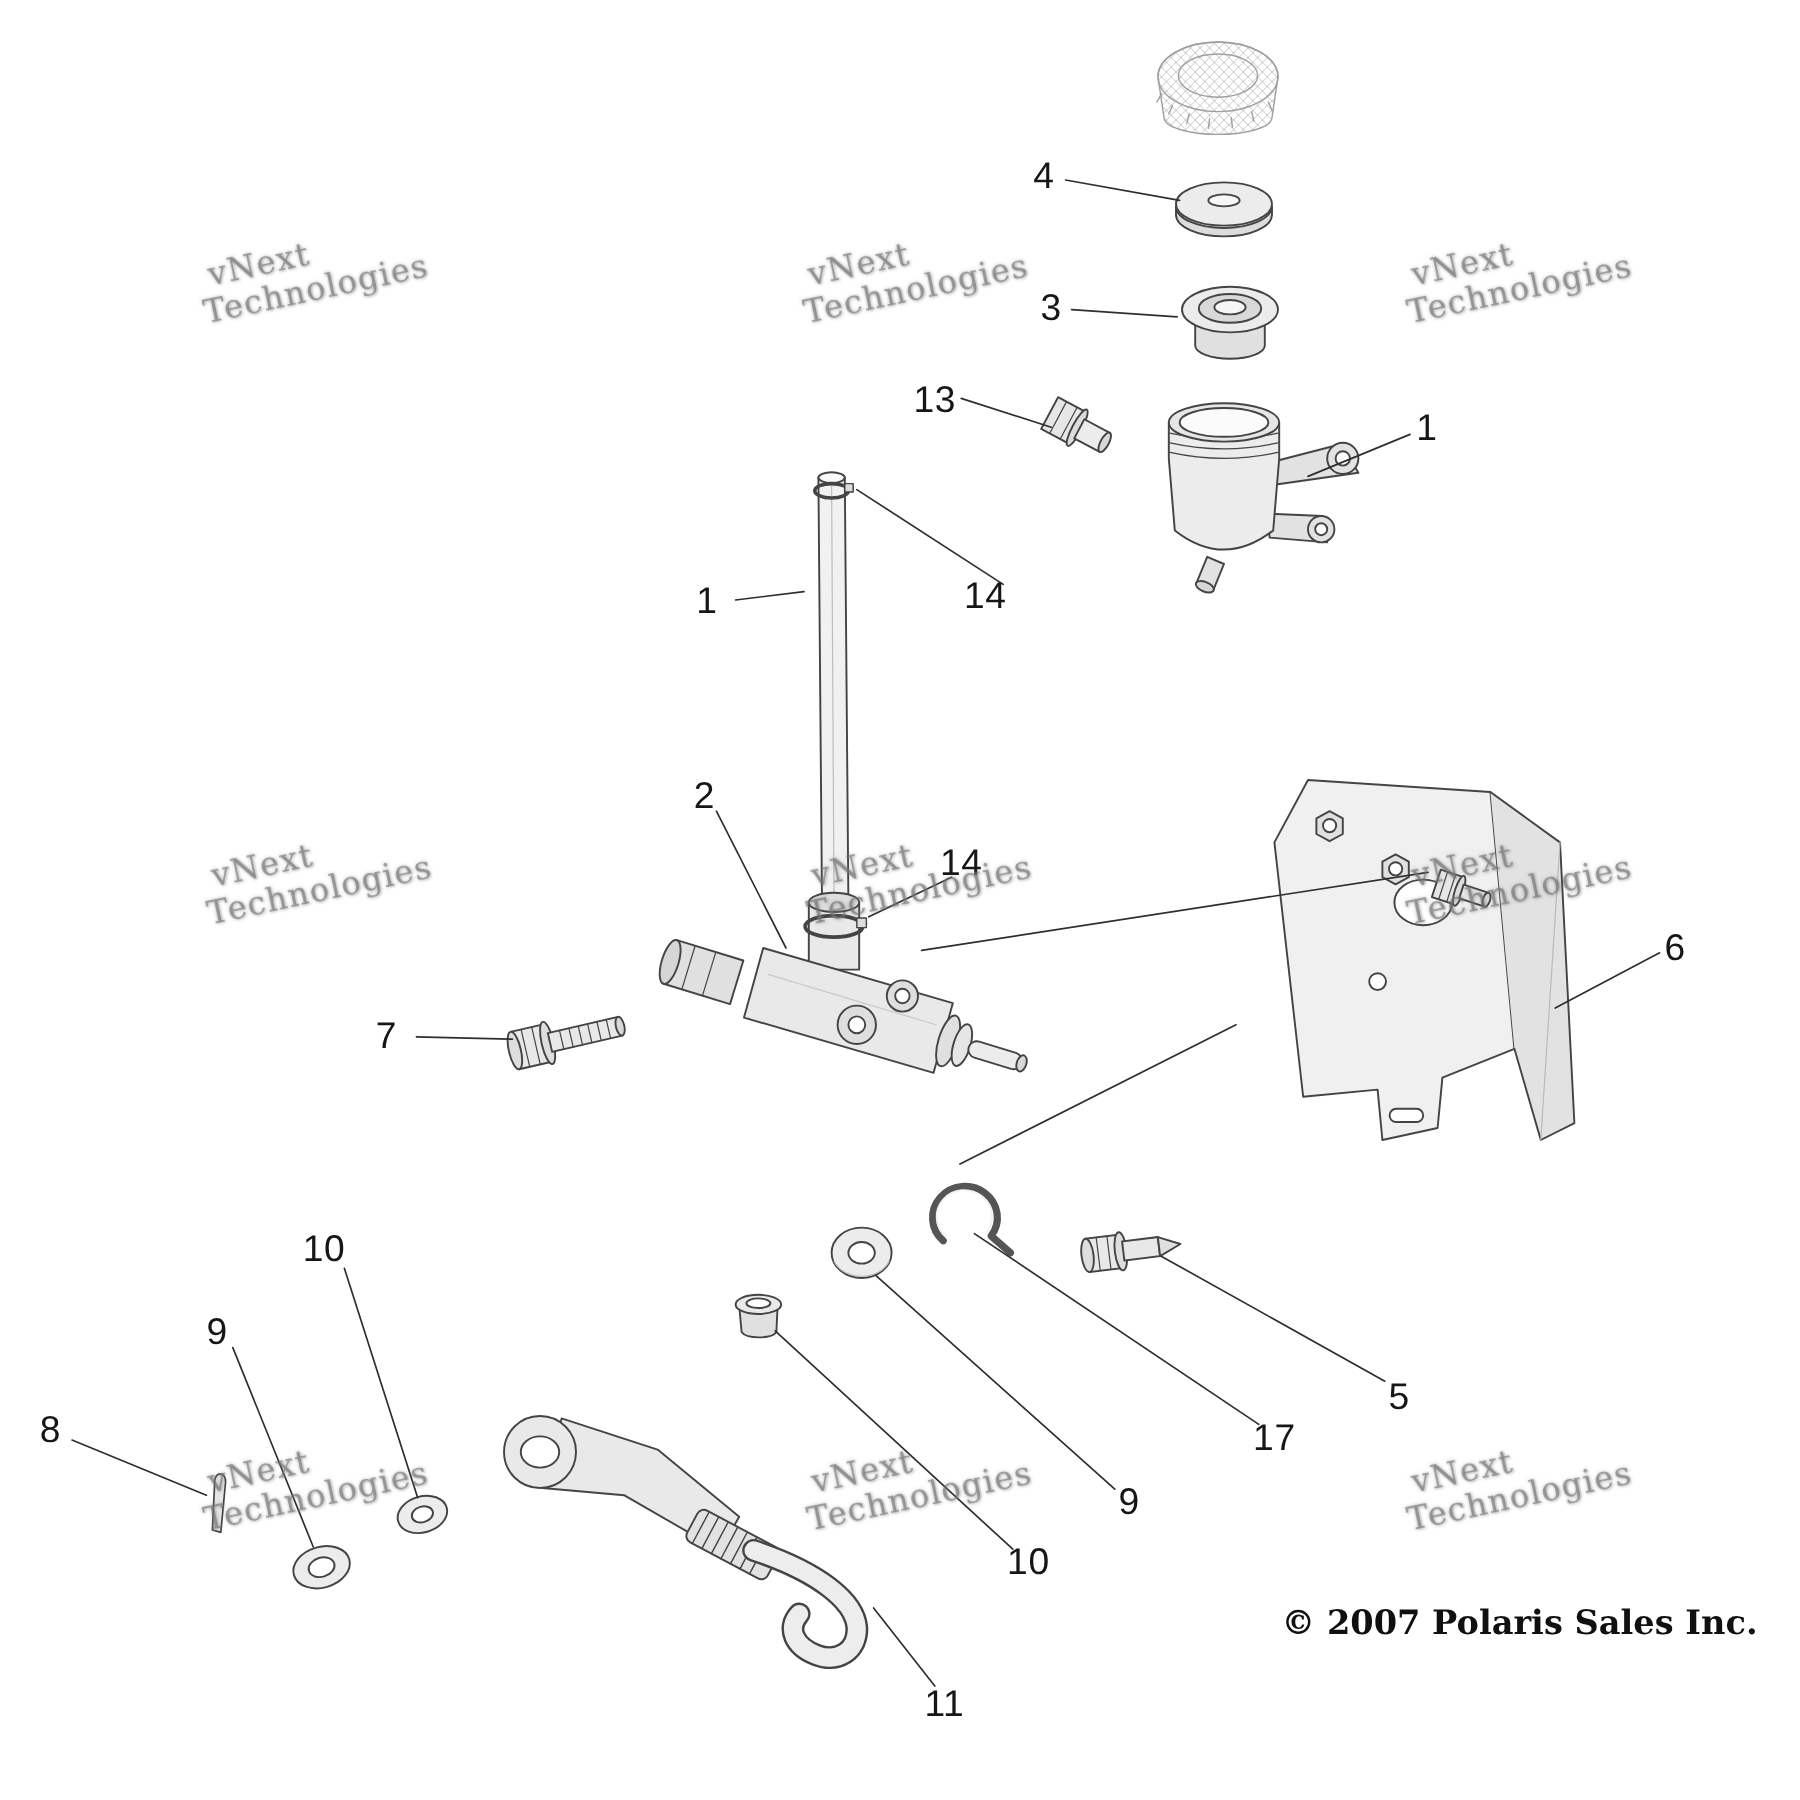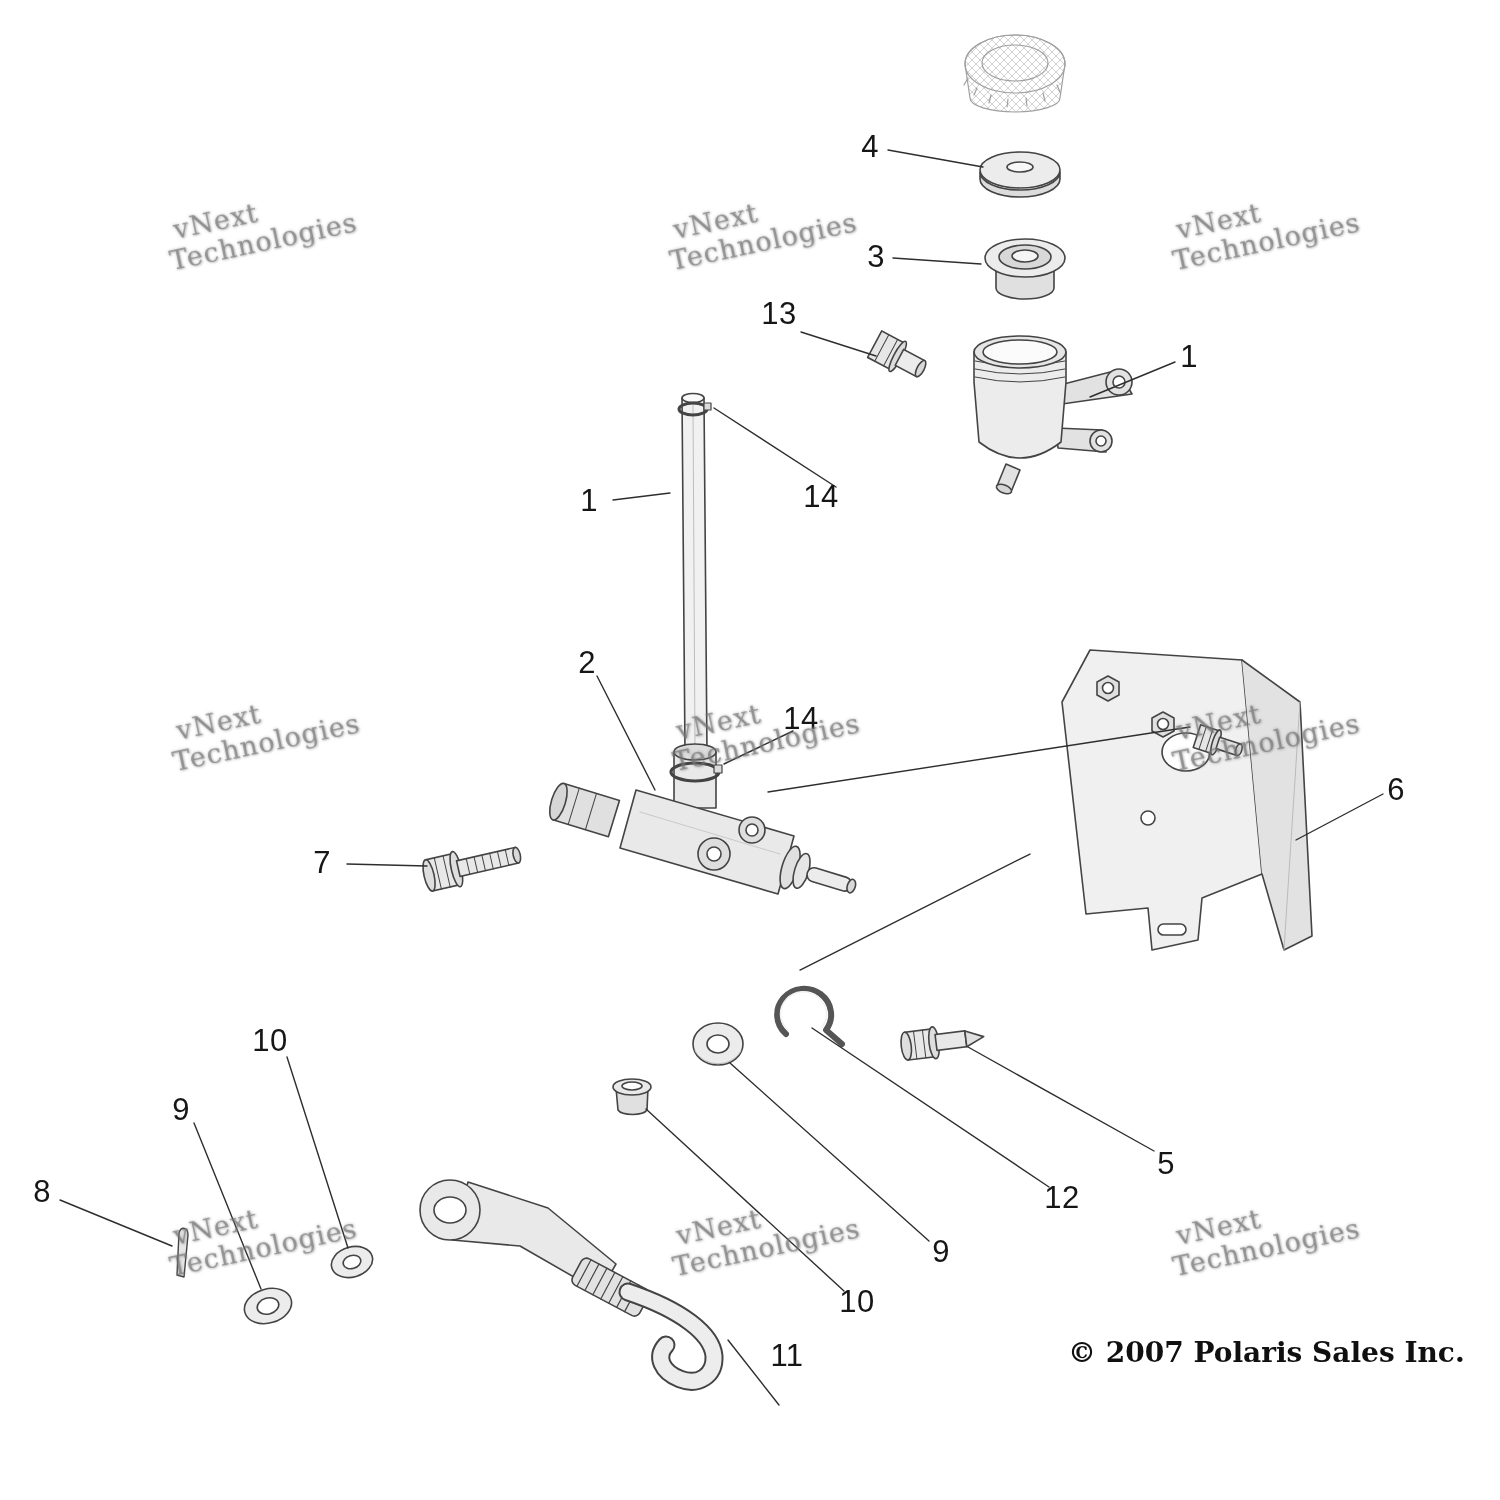--- a/index.html
+++ b/index.html
@@ -219,36 +219,36 @@
       <line x1="844" y1="1291" x2="646" y2="1109"></line>
       <line x1="60" y1="1200" x2="172" y2="1246"></line>
       <line x1="194" y1="1123" x2="261" y2="1289"></line>
       <line x1="287" y1="1057" x2="348" y2="1248"></line>
       <line x1="779" y1="1405" x2="728" y2="1340"></line>
     </g>
   </svg>
 
   <div class="callout" style="left:870px;top:147px">4</div>
   <div class="callout" style="left:876px;top:257px">3</div>
-  <div class="callout" style="left:779px;top:314px">13</div>
+  <div class="callout" style="left:779px;top:333px">13</div>
   <div class="callout" style="left:1189px;top:357px">1</div>
   <div class="callout" style="left:589px;top:501px">1</div>
   <div class="callout" style="left:821px;top:497px">14</div>
   <div class="callout" style="left:587px;top:663px">2</div>
   <div class="callout" style="left:801px;top:719px">14</div>
   <div class="callout" style="left:1396px;top:790px">6</div>
   <div class="callout" style="left:322px;top:863px">7</div>
-  <div class="callout" style="left:1062px;top:1198px">12</div>
+  <div class="callout" style="left:1062px;top:1198px">17</div>
   <div class="callout" style="left:941px;top:1252px">9</div>
   <div class="callout" style="left:1166px;top:1164px">5</div>
   <div class="callout" style="left:857px;top:1302px">10</div>
   <div class="callout" style="left:42px;top:1192px">8</div>
   <div class="callout" style="left:181px;top:1110px">9</div>
   <div class="callout" style="left:270px;top:1041px">10</div>
-  <div class="callout" style="left:787px;top:1356px">11</div>
+  <div class="callout" style="left:787px;top:1420px">11</div>
 
   <div class="watermark" style="left:165px;top:197px">
     <span class="l1">vNext</span>
     <span class="l2">Technologies</span>
   </div>
   <div class="watermark" style="left:665px;top:197px">
     <span class="l1">vNext</span>
     <span class="l2">Technologies</span>
   </div>
   <div class="watermark" style="left:1168px;top:197px">

